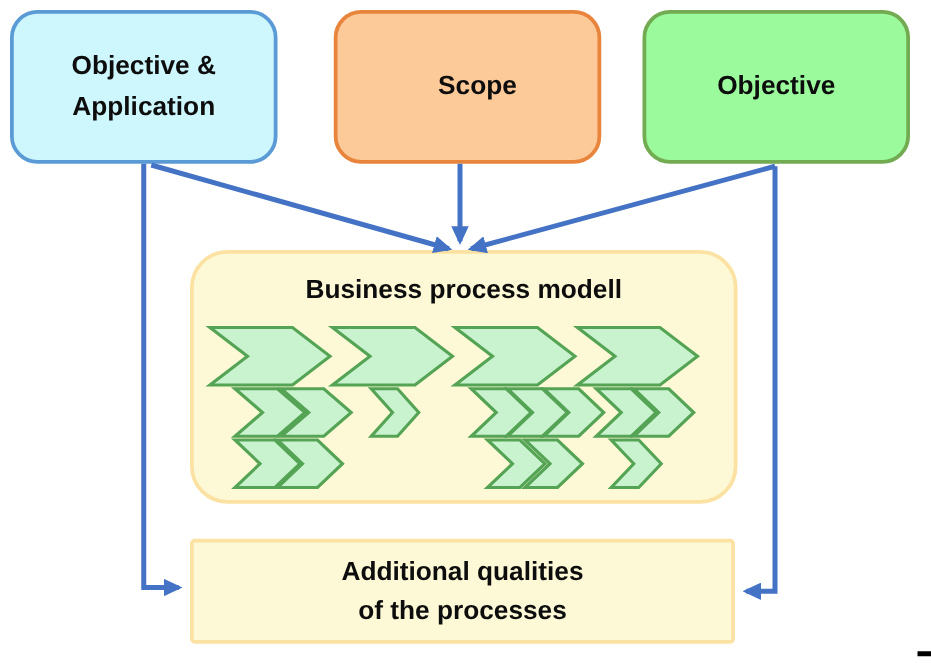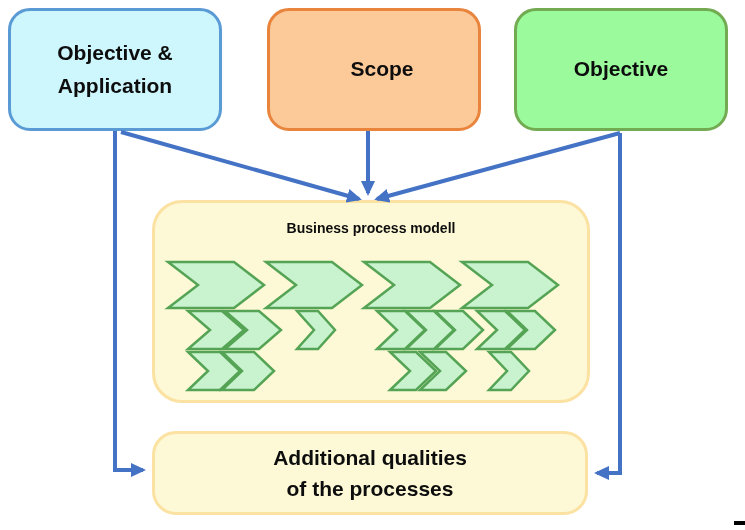--- a/index.html
+++ b/index.html
@@ -17,24 +17,24 @@
     font-size:21px;line-height:1.55;
   }
   #node-objective{left:8px;}
   #node-scope{left:267px;padding-left:16px;}
   #node-recipients{left:514px;}
   .yellow-node{border:3px solid;box-sizing:border-box;position:absolute;}
   #node-process{
     left:152px;top:200px;width:438px;height:203px;border-radius:30px;
   }
   #node-process .title{
-    margin-top:17px;text-align:center;font-weight:bold;font-size:14px;color:#0d0d0d;
+    margin-top:17px;text-align:center;font-weight:bold;font-size:21px;color:#0d0d0d;
   }
   #node-qualities{
-    left:152px;top:431px;width:436px;height:84px;border-radius:24px;
+    left:152px;top:431px;width:436px;height:84px;border-radius:4px;
     display:flex;align-items:center;justify-content:center;text-align:center;
     font-weight:bold;font-size:21px;line-height:1.5;color:#0d0d0d;white-space:pre-line;
   }
   #diagram-svg{position:absolute;left:0;top:0;width:745px;height:530px;pointer-events:none;}
   .corner-mark{position:absolute;right:0;bottom:5px;width:11px;height:4px;background:#000;}
 </style>
 </head>
 <body>
 
 <div class="stage">

